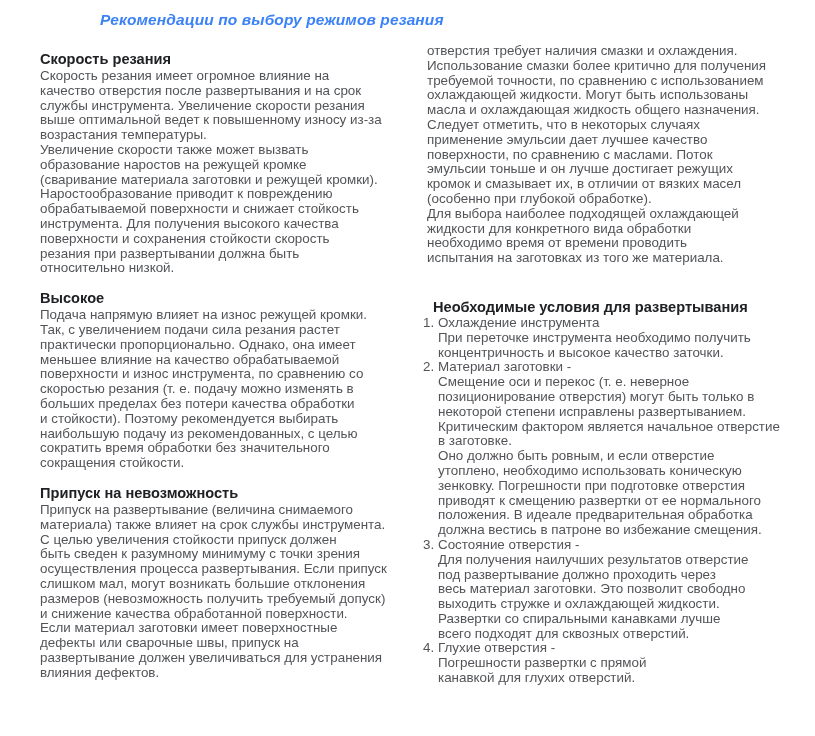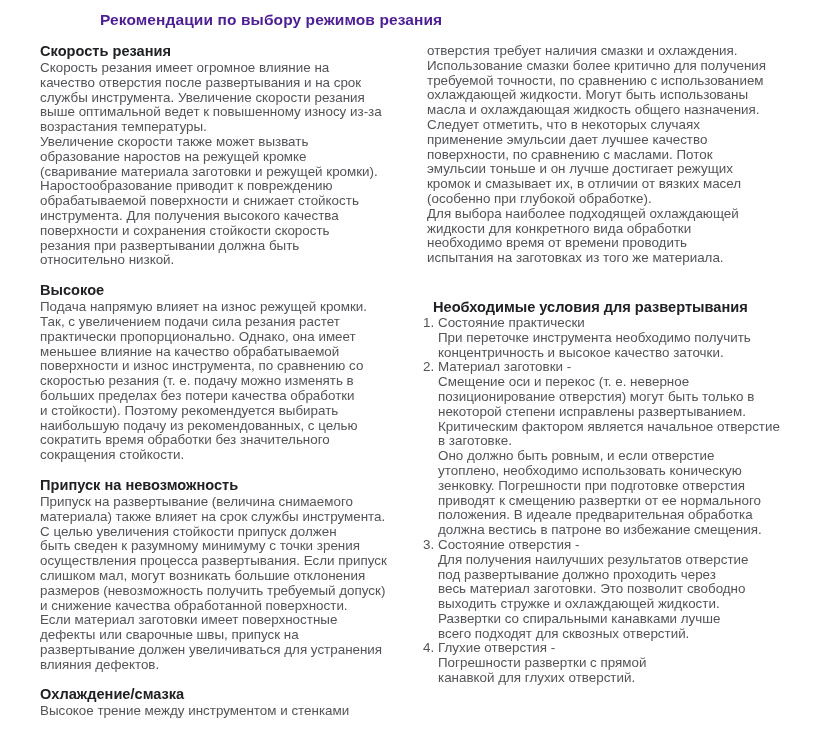--- a/index.html
+++ b/index.html
@@ -10,42 +10,43 @@
     position: relative;
     overflow: hidden;
     font-family: "Liberation Sans", "DejaVu Sans", sans-serif;
   }
   .page-title {
     position: absolute;
     left: 100px;
     top: 11px;
     font-size: 15.5px;
     font-weight: 700;
-    color: #4c1d95;
+    color: #3b82f6;
     letter-spacing: 0.1px;
     white-space: nowrap;
+    font-style: italic;
   }
   .col {
     position: absolute;
     top: 44px;
     font-size: 13.4px;
     line-height: 14.8px;
     color: #525458;
   }
   .col-left  { left: 40px;  width: 388px; }
   .col-right { left: 423px; width: 392px; }
   .sec-heading {
     font-size: 14.6px;
     font-weight: 700;
     color: #202124;
     line-height: 15px;
     margin: 15px 0 2px 0;
     white-space: nowrap;
   }
-  .section.first .sec-heading { margin-top: 0; }
+  .section.first .sec-heading { margin-top: 8px; }
   p.body-text { white-space: pre-line; margin: 0; }
   .col-right .indent { margin-left: 4px; }
   .conditions-heading { margin: 34px 0 1px 10px; }
   .cond-list { list-style: none; }
   .cond-item { position: relative; padding-left: 15px; }
   .cond-num  { position: absolute; left: 0; top: 0; }
 </style>
 </head>
 <body>
 
@@ -95,24 +96,20 @@
 осуществления процесса развертывания. Если припуск
 слишком мал, могут возникать большие отклонения
 размеров (невозможность получить требуемый допуск)
 и снижение качества обработанной поверхности.
 Если материал заготовки имеет поверхностные
 дефекты или сварочные швы, припуск на
 развертывание должен увеличиваться для устранения
 влияния дефектов.</p>
   </div>
 
-  <div class="section">
-    <h2 class="sec-heading">Охлаждение/смазка</h2>
-    <p class="body-text">Высокое трение между инструментом и стенками</p>
-  </div>
 
 </div>
 
 <div class="col col-right">
 
   <p class="body-text indent">отверстия требует наличия смазки и охлаждения.
 Использование смазки более критично для получения
 требуемой точности, по сравнению с использованием
 охлаждающей жидкости. Могут быть использованы
 масла и охлаждающая жидкость общего назначения.
@@ -127,21 +124,21 @@
 необходимо время от времени проводить
 испытания на заготовках из того же материала.</p>
 
   <div class="section">
     <h2 class="sec-heading conditions-heading">Необходимые условия для развертывания</h2>
 
     <div class="cond-list">
 
       <div class="cond-item">
         <span class="cond-num">1.</span>
-        <div class="cond-title">Состояние практически</div>
+        <div class="cond-title">Охлаждение инструмента</div>
         <p class="body-text">При переточке инструмента необходимо получить
 концентричность и высокое качество заточки.</p>
       </div>
 
       <div class="cond-item">
         <span class="cond-num">2.</span>
         <div class="cond-title">Материал заготовки -</div>
         <p class="body-text">Смещение оси и перекос (т. е. неверное
 позиционирование отверстия) могут быть только в
 некоторой степени исправлены развертыванием.

